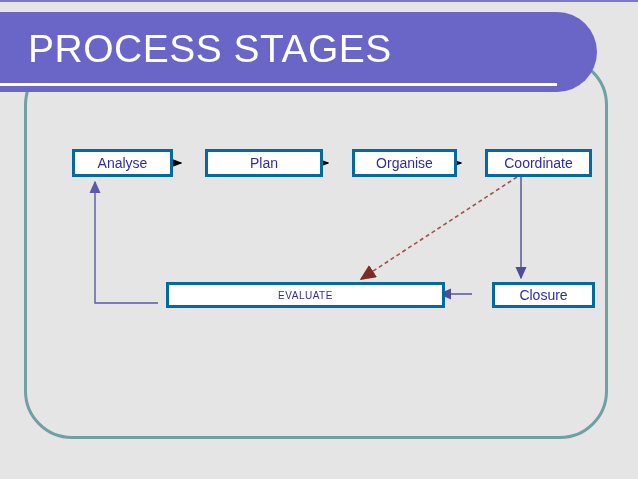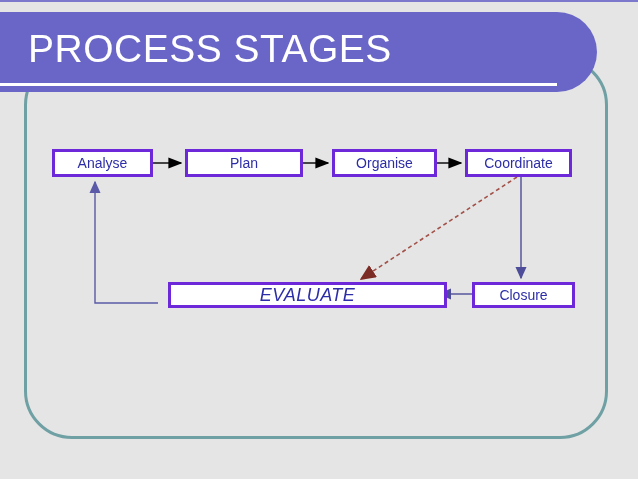--- a/index.html
+++ b/index.html
@@ -21,29 +21,29 @@
   }
   .title-text{
     position:absolute;left:28px;top:0;height:68px;line-height:74px;
     color:#ffffff;font-size:39px;letter-spacing:.5px;white-space:nowrap;
   }
   .title-underline{
     position:absolute;left:0;top:71px;width:557px;height:3px;background:#ffffff;
   }
   .connectors{position:absolute;left:0;top:0;width:638px;height:479px;}
   .box{
-    position:absolute;background:#ffffff;border:3px solid #6d28d9;
+    position:absolute;background:#ffffff;border:3px solid #0369a1;
     display:flex;align-items:center;justify-content:center;
-    color:#2d2da8;font-size:14px;box-sizing:border-box;
+    color:#2d2da8;font-size:14px;box-sizing:border-box;margin-left:20px;
   }
   .box-analyse   {left:52px;  top:149px; width:101px; height:28px;}
   .box-plan      {left:185px; top:149px; width:118px; height:28px;text-align:right;}
   .box-organise  {left:332px; top:149px; width:105px; height:28px;justify-content:center;}
   .box-coordinate{left:465px; top:149px; width:107px; height:28px;}
-  .box-evaluate  {left:168px; top:282px; width:279px; height:26px; font-size:18px; letter-spacing:.5px;font-style:italic;}
+  .box-evaluate  {left:146px; top:282px; width:279px; height:26px; font-size:10px; letter-spacing:.5px;}
   .box-closure   {left:472px; top:282px; width:103px; height:26px;}
 </style>
 </head>
 <body>
 
 <div class="slide">
 
   <div class="top-hairline"></div>
 
   <div class="content-frame"></div>

